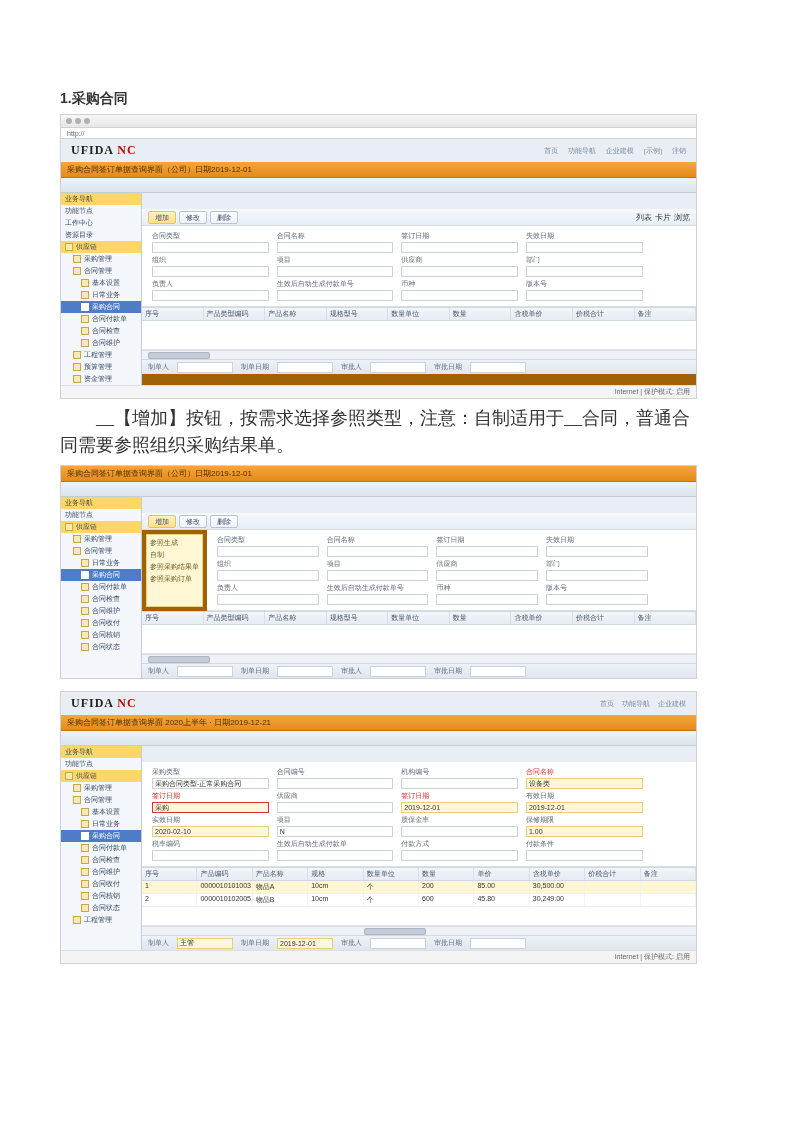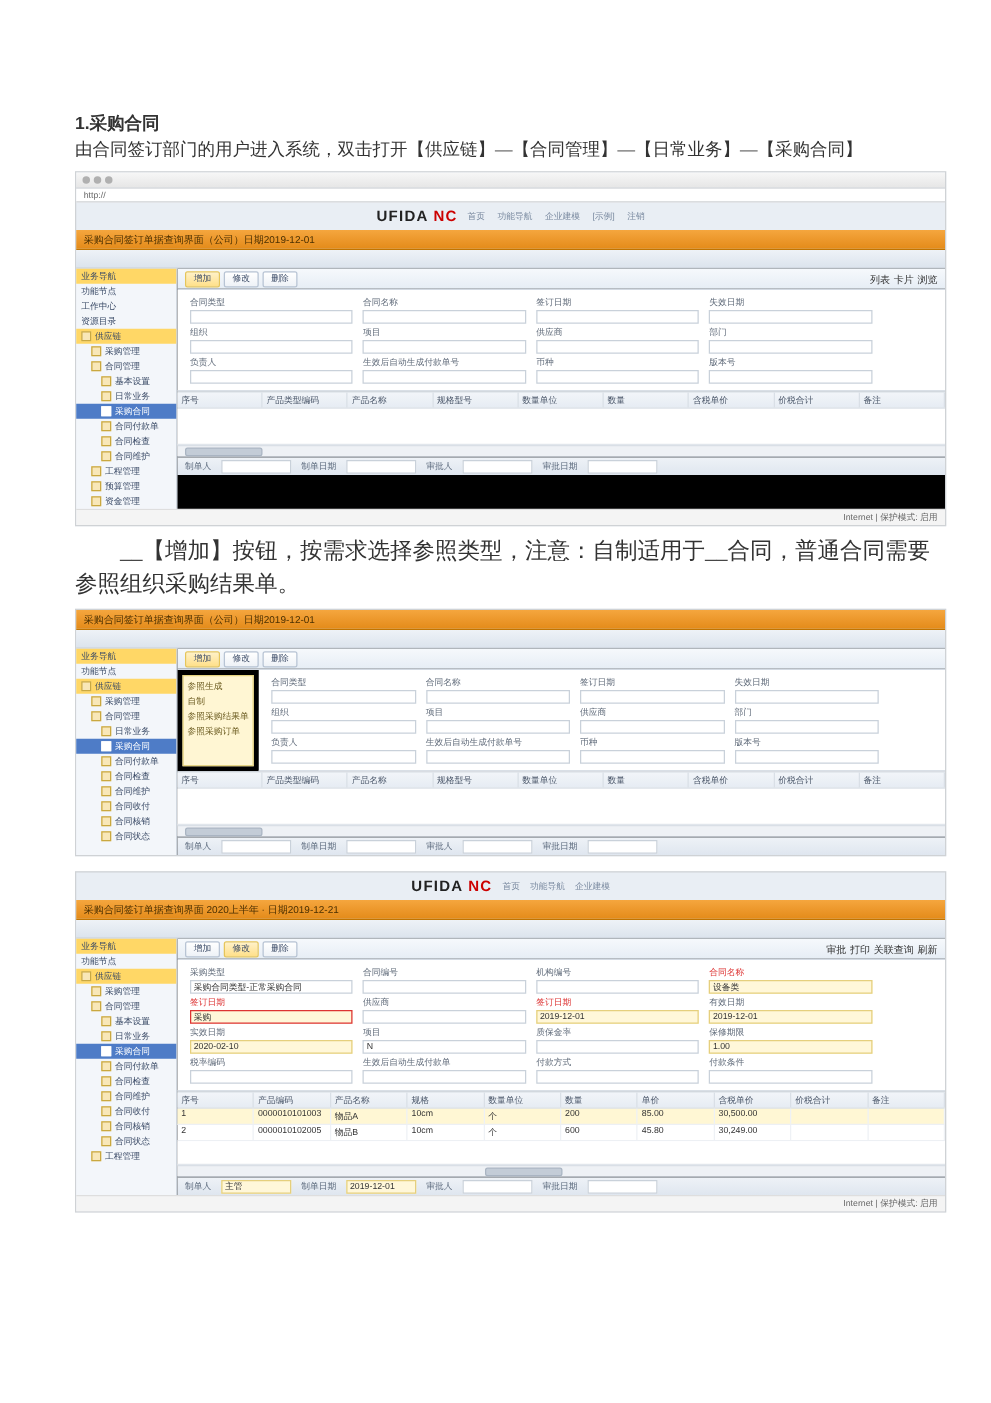--- a/index.html
+++ b/index.html
@@ -5,21 +5,21 @@
   body {
     margin: 0;
     padding: 0;
     width: 793px;
     font-family: SimSun, "Songti SC", serif;
     font-size: 13px;
     color: #333;
     background: #fff;
   }
   .page {
-    padding: 90px 36px 40px 60px;
+    padding: 90px 96px 40px 60px;
   }
   .heading {
     font-family: SimHei, "Heiti SC", sans-serif;
     font-size: 14px;
     font-weight: bold;
     margin-bottom: 2px;
   }
   .para {
     font-size: 14px;
     line-height: 1.5;
@@ -54,23 +54,23 @@
     color: #666;
   }
   .dot { width:6px;height:6px;border-radius:50%;background:#b0b0b0;margin-right:3px; }
   .addrbar {
     height: 10px;
     background: #fff;
     border-bottom: 1px solid #cfd2d5;
     display:flex;align-items:center;padding:0 6px;font-size:7px;color:#666;
   }
   .logo-row {
-    display:flex;justify-content:center;align-items:center;
+    display:flex;justify-content:space-between;align-items:center;
     padding: 4px 10px;
-    font-family: Liberation Sans, sans-serif;
+    font-family: Liberation Serif, serif;
   }
   .logo { font-size:12px;font-weight:bold;color:#222;letter-spacing:1px; }
   .logo .nc { color:#c00; }
   .rightlinks { font-size:7px;color:#7a8aa0; }
   .rightlinks span { margin-left:8px; }
 
   .blue-title {
     background: linear-gradient(#f5a63e,#e48b1a);
     color:#4a2f00;
     font-size:8px;
@@ -96,21 +96,21 @@
     color:#3a4a66;
   }
   .side-node .ico { width:6px;height:6px;border:1px solid #8aa0c0;background:#fff;margin-right:3px; }
   .side-node.folder .ico { background:#f8e7b8;border-color:#c9a840; }
   .side-node.selected { background:#4e7cc7;color:#fff; }
   .side-node.selected .ico { border-color:#fff;background:#fff; }
   .side-indent-1 { padding-left:12px; }
   .side-indent-2 { padding-left:20px; }
   .side-hi    { background:#ffd766; }
 
-  .main-area { flex:1; background:#000000; }
+  .main-area { flex:1; background:#a16207;margin-top:16px; }
 
   .toolbar2 {
     height:16px;background:linear-gradient(#f6f9fc,#e6edf5);
     border-bottom:1px solid #d2d9e2;
     display:flex;align-items:center;padding:0 6px;gap:3px;
   }
   .tbtn {
     height:11px;line-height:11px;padding:0 6px;
     border:1px solid #b8c4d4;background:linear-gradient(#fff,#eef2f7);
     color:#3a4a66;font-size:7px;border-radius:2px;
@@ -190,21 +190,20 @@
   }
 
   .shot-gap { height:6px; }
 </style>
 </head>
 <body>
 
 <div class="page">
 
   <div class="heading">1.采购合同</div>
-  <div class="para">由合同签订部门的用户进入系统，双击打开【供应链】—【合同管理】—【日常业务】—【采购合同】</div>
 
   <div class="shot">
     <div class="browser-chrome">
       <span class="dot"></span>
         <span class="dot"></span>
         <span class="dot"></span>
     </div>
     <div class="addrbar">http://</div>
 
     <div class="logo-row">
@@ -591,30 +590,20 @@
         <div class="side-node folder side-indent-2">
             <span class="ico"></span>
             <span>合同状态</span>
           </div>
         <div class="side-node folder side-indent-1">
             <span class="ico"></span>
             <span>工程管理</span>
           </div>
       </div>
       <div class="main-area">
-        <div class="toolbar2">
-          <span class="tbtn">增加</span>
-          <span class="tbtn hi">修改</span>
-          <span class="tbtn">删除</span>
-          <span style="flex:1"></span>
-          <span>审批</span>
-          <span>打印</span>
-          <span>关联查询</span>
-          <span>刷新</span>
-        </div>
 
         <div class="form-area">
           <div class="fgroup">
               <span class="flabel">采购类型</span>
               <span class="finput">采购合同类型-正常采购合同</span>
             </div>
           <div class="fgroup">
               <span class="flabel">合同编号</span>
               <span class="finput"></span>
             </div>

